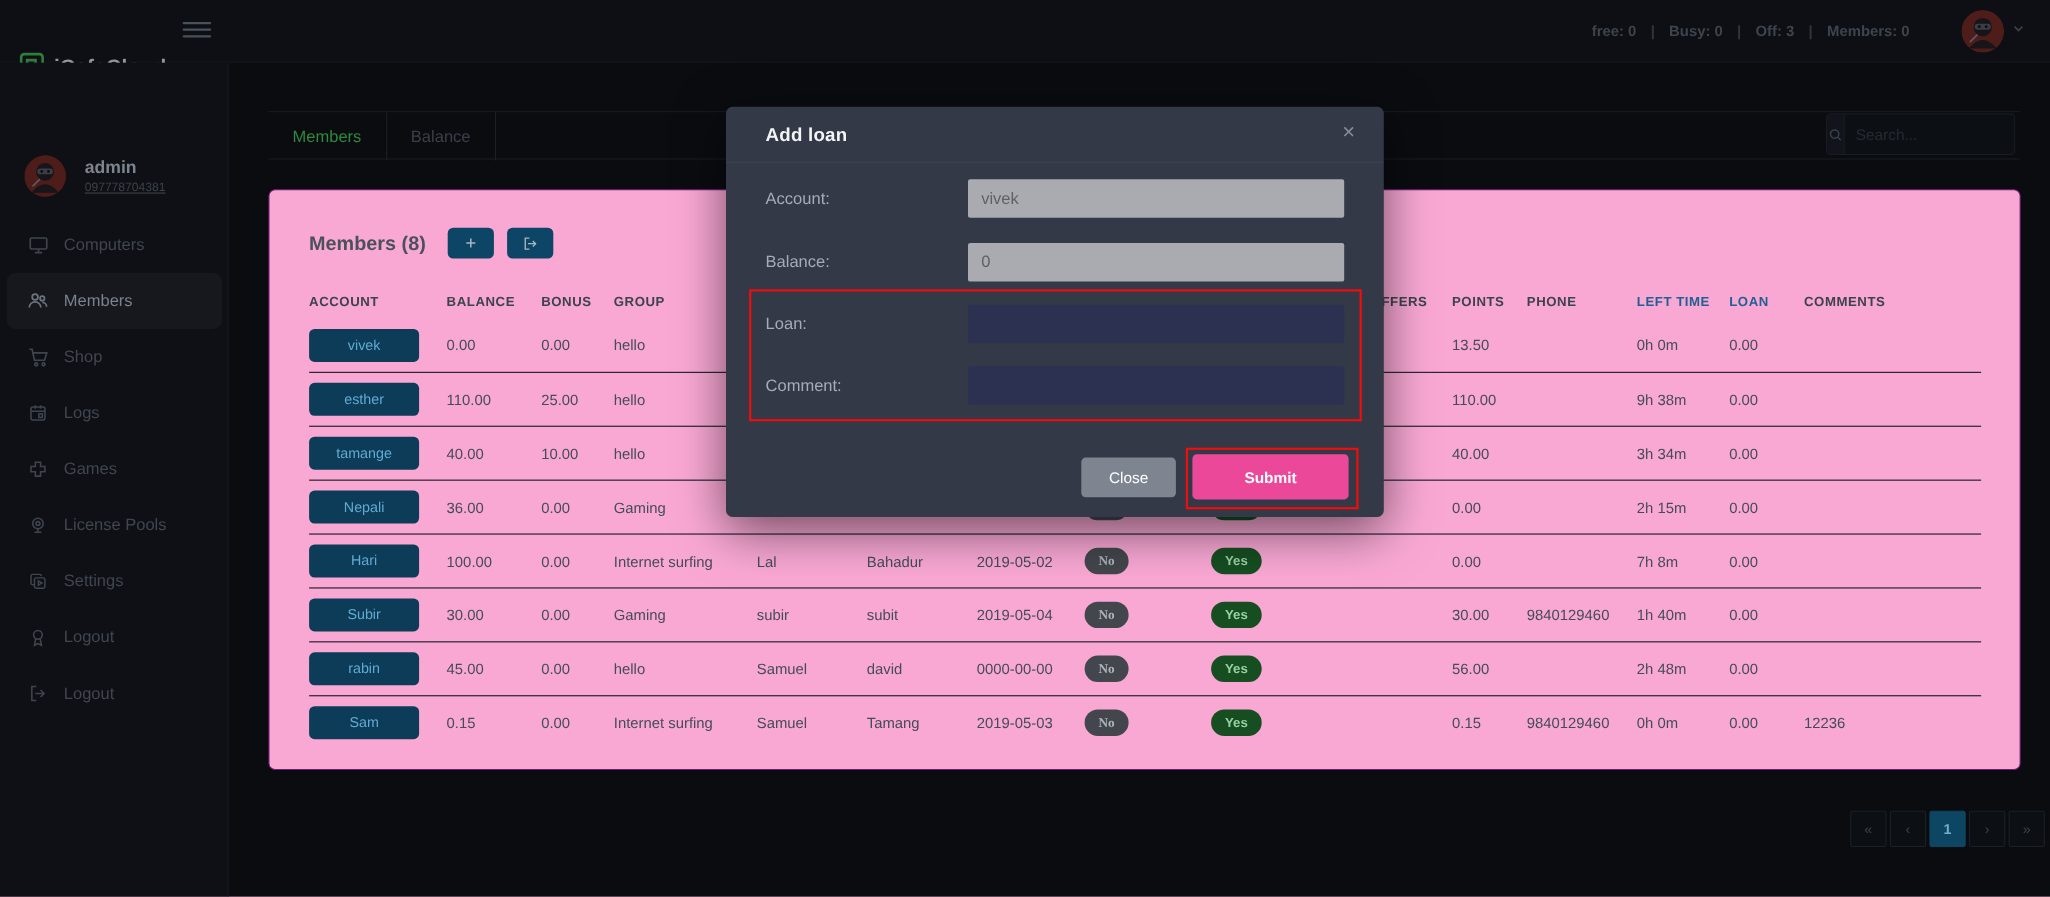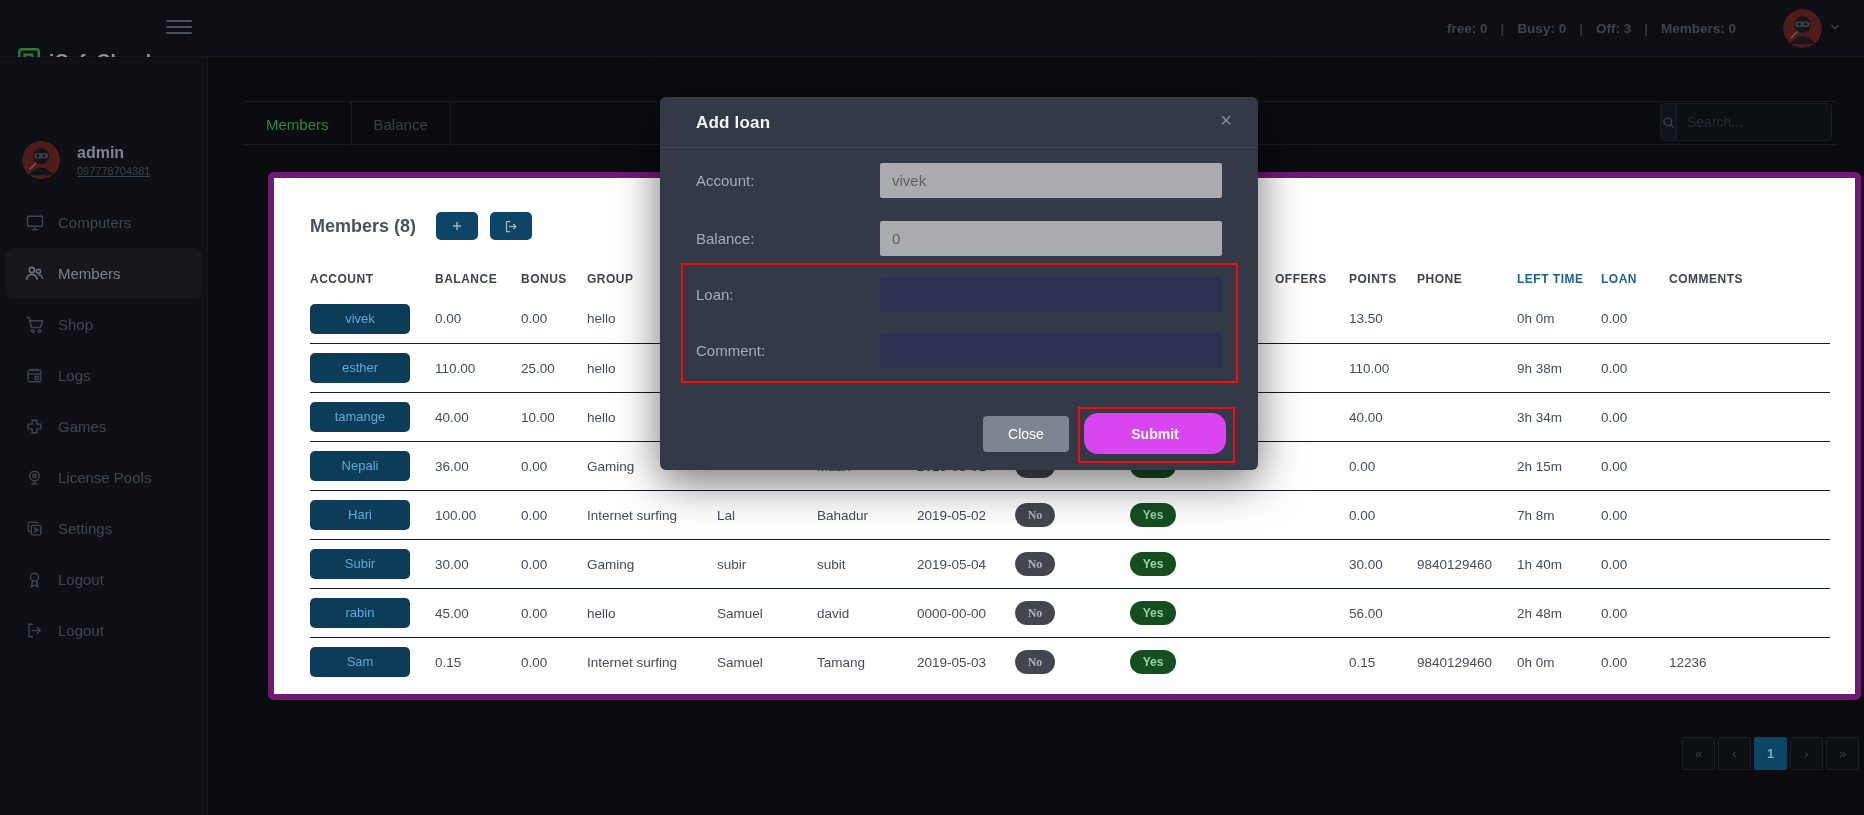--- a/index.html
+++ b/index.html
@@ -34,21 +34,21 @@
   #tabbar { position:absolute; left:244px; top:101px; width:1592px; height:44px; border-top:1px solid #181c23; border-bottom:1px solid #181c23; display:flex; }
   .tab { height:44px; display:flex; align-items:center; justify-content:center; padding:0 22px; font-size:15px; color:#3a4049; border-right:1px solid #1b2026; cursor:pointer; }
   .tab:first-child { border-left:none; }
   .tab.active { color:#2c8a3e; }
   #searchbox { position:absolute; left:1660px; top:103px; width:172px; height:38px; background:#0c0f14; border:1px solid #181c23; border-radius:4px; display:flex; }
   .search-seg { width:42px; border-right:1px solid #181c23; background:#11151b; display:flex; align-items:center; justify-content:center; }
   #searchbox input { flex:1; background:transparent; border:none; outline:none; color:#5a616c; font-size:14px; padding:0 10px; font-family:"Liberation Sans",sans-serif; }
   #searchbox input::placeholder { color:#262b33; }
 
   
-  #card { position:absolute; left:244px; top:172px; width:1593px; height:528px; background:#ffffff; border:6px solid #701a75; border-radius:6px;margin-left:24px; }
+  #card { position:absolute; left:244px; top:172px; width:1593px; height:528px; background:#f9a8d4; border:1px solid #701a75; border-radius:6px; }
   .head-row { position:absolute; left:36px; top:34px; display:flex; align-items:center; gap:12px; }
   .members-title { font-size:18px; font-weight:bold; color:#4b515b; margin-right:8px; }
   .icon-btn { width:42px; height:28px; background:#0d4566; border:none; border-radius:5px; color:#a9b6c0; display:flex; align-items:center; justify-content:center; cursor:pointer; }
   .icon-btn svg { stroke:#a9b6c0; }
 
   
   #table { position:absolute; left:36px; top:86px; width:1520px; }
   .t-head, .t-row { display:grid; grid-template-columns:125px 86px 66px 130px 100px 100px 98px 115px 145px 74px 68px 100px 84px 68px 1fr; align-items:center; }
   .t-head { height:30px; font-size:12px; font-weight:bold; letter-spacing:.5px; color:#3d434d; }
   .t-head .accent { color:#1f5f93; }
@@ -67,21 +67,21 @@
   #modal { position:absolute; left:660px; top:97px; width:598px; height:373px; background:#343947; border-radius:6px; box-shadow:0 12px 45px rgba(0,0,0,.55); }
   .modal-header { position:relative; height:51px; border-bottom:1px solid rgba(255,255,255,.06); }
   .modal-title { position:absolute; left:36px; top:16px; font-size:17px; font-weight:bold; color:#f3f4f6; letter-spacing:.2px; }
   .modal-x { position:absolute; right:26px; top:10px; font-size:20px; color:#878d98; cursor:pointer; line-height:26px; }
   .m-row { position:absolute; left:0; width:598px; height:35px; }
   .m-label { position:absolute; left:36px; top:0; height:35px; line-height:35px; font-size:15px; color:#a6abb5; }
   .m-input { position:absolute; left:220px; top:0; width:342px; height:35px; border:none; outline:none; padding:0 12px; font-size:15px; font-family:"Liberation Sans",sans-serif; border-radius:2px; }
   .inp-disabled { background:#a9abb0; color:#5e6167; }
   .inp-dark { background:#2c3152; color:#c9cde0; }
   .btn-close { position:absolute; left:323px; top:319px; width:86px; height:36px; background:#7e8490; border:none; border-radius:4px; color:#ffffff; font-size:14px; cursor:pointer; font-family:"Liberation Sans",sans-serif; }
-  .btn-submit { position:absolute; left:424px; top:316px; width:142px; height:41px; background:#d946ef; border:none; border-radius:14px; color:#ffffff; font-size:14px; font-weight:bold; cursor:pointer; font-family:"Liberation Sans",sans-serif; }
+  .btn-submit { position:absolute; left:424px; top:316px; width:142px; height:41px; background:#ec4899; border:none; border-radius:4px; color:#ffffff; font-size:14px; font-weight:bold; cursor:pointer; font-family:"Liberation Sans",sans-serif; }
 
   
   .red-rect { position:absolute; border:2px solid #f10d0d; background:transparent; pointer-events:none; }
   #red1 { left:681px; top:263px; width:557px; height:120px; }
   #red2 { left:1078px; top:407px; width:157px; height:56px; }
 </style>
 </head>
 <body>
 
 <div id="app">

